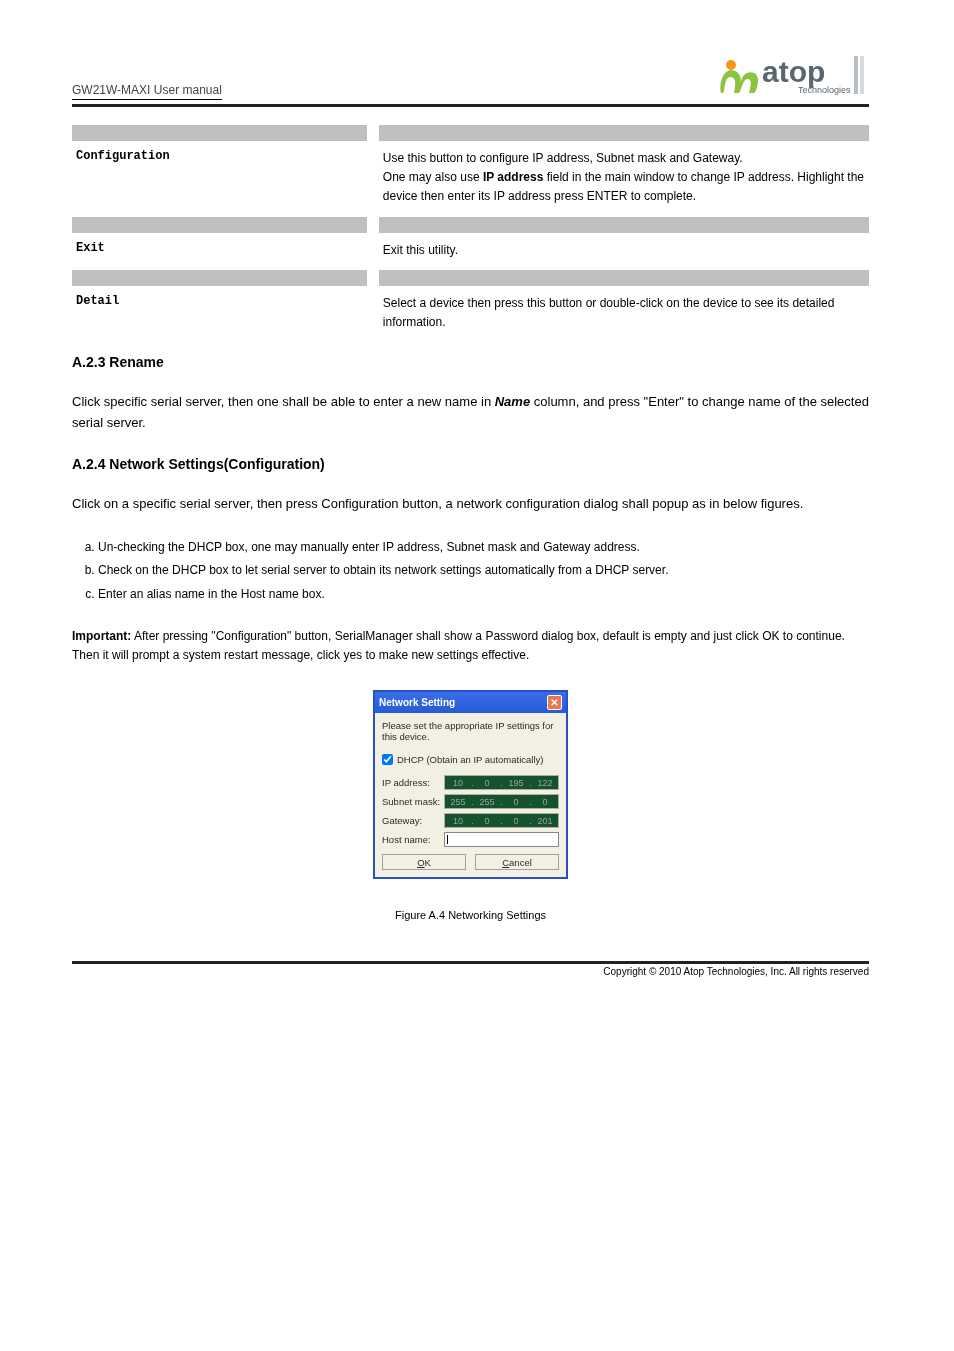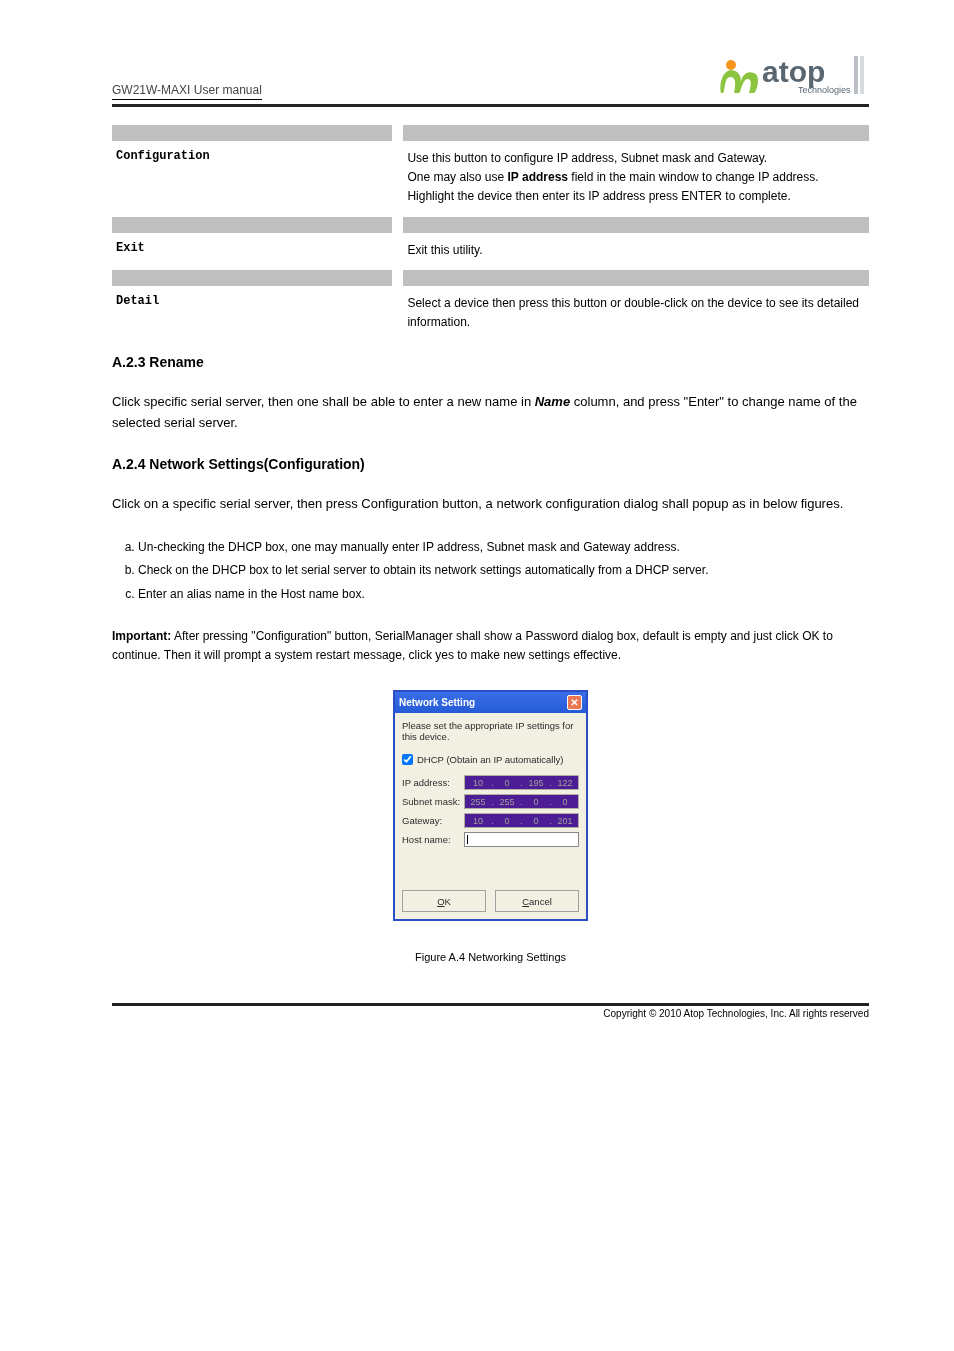--- a/index.html
+++ b/index.html
@@ -1,17 +1,17 @@
 <!DOCTYPE html>
 <html><head>
 <meta charset="utf-8">
 <style>
   * { box-sizing: border-box; margin: 0; padding: 0; }
   body { background: #fff; font-family: Arial, Helvetica, sans-serif; width: 954px; margin: 0 auto; }
-  .page { padding: 50px 85px 40px 112px; position: relative; min-height: 1351px; }
+  .page { padding: 50px 85px 40px 72px; position: relative; min-height: 1351px; }
   .header-row { display: flex; justify-content: space-between; align-items: flex-end; margin-bottom: 4px; }
   .header-left { font-size: 12px; color: #444; border-bottom: 1px solid #000; padding-bottom: 2px; display: inline-block; }
   .logo { width: 155px; height: 50px; display: flex; align-items: center; }
   .logo svg { width: 100%; height: 100%; }
   .thick-line { border: none; border-top: 3px solid #222; margin: 0 0 18px 0; }
   table.info-table { width: 100%; border-collapse: collapse; font-size: 12px; margin-bottom: 12px; }
   table.info-table td { vertical-align: top; padding: 0; }
   .cell-label { width: 37.5%; margin-top: 10px; }
   .cell-sep { width: 1%; }
   .cell-desc { width: 61.5%; }
@@ -31,27 +31,27 @@
   .dialog { width: 195px; border: 2px solid #2a4ec5; font-family: Tahoma, Arial, sans-serif; font-size: 9.5px; color: #2a2a2a; background: #f2efe3; }
   .titlebar { background: linear-gradient(#3a6ee8,#245bd6); color: #fff; font-weight: bold; padding: 3px 4px; display: flex; justify-content: space-between; align-items: center; font-size: 10px; }
   .closebtn { width: 15px; height: 15px; background: #e97850; border: 1px solid #fff; color: #fff; display: flex; align-items: center; justify-content: center; font-weight: bold; font-size: 10px; cursor: pointer; border-radius: 2px;}
   .dlg-body { padding: 7px; }
   .dlg-msg { margin-bottom: 12px; line-height: 1.2; }
   .chk-row { display: flex; align-items: center; gap: 4px; margin-bottom: 10px; }
   .chk-row input { width: 11px; height: 11px; }
   .field-row { display: flex; align-items: center; margin-bottom: 4px; }
   .field-label { width: 62px; }
   .ip-box { flex: 1; height: 15px; border: 1px solid #b0aea0; background: #fff; display: flex; align-items: center; justify-content: space-between; padding: 0 2px; }
-  .ip-box.disabled { background: #4c1d95; color: #a0a09a; }
+  .ip-box.disabled { background: #14532d; color: #a0a09a; }
   .ip-seg { width: 22px; text-align: center; font-size: 9px; }
   .ip-dot { font-size: 9px; color: inherit; }
   .txt-box { flex: 1; height: 15px; border: 1px solid #888; background: #fff; display: flex; align-items: center; padding: 0 2px; }
   .cursor { width: 1px; height: 9px; background: #000; }
   .btn-row { display: flex; gap: 9px; margin-top: 7px; }
-  .dlg-btn { flex: 1; height: 22px; border: 1px solid #a0a0a0; background: #f2efe3; font-size: 9.5px; display: flex; align-items: center; justify-content: center; cursor: pointer; margin-top: 36px; }
+  .dlg-btn { flex: 1; height: 16px; border: 1px solid #a0a0a0; background: #f2efe3; font-size: 9.5px; display: flex; align-items: center; justify-content: center; cursor: pointer; }
   .dlg-btn .u { text-decoration: underline; }
   .figcap { text-align: center; font-size: 11px; margin-bottom: 24px; }
   .footer-line { border: none; border-top: 3px solid #222; margin-top: 40px; }
   .footer-text { font-size: 10px; text-align: right; padding-top: 2px; }
 </style>
 </head>
 <body>
 
 <div class="page">
 

